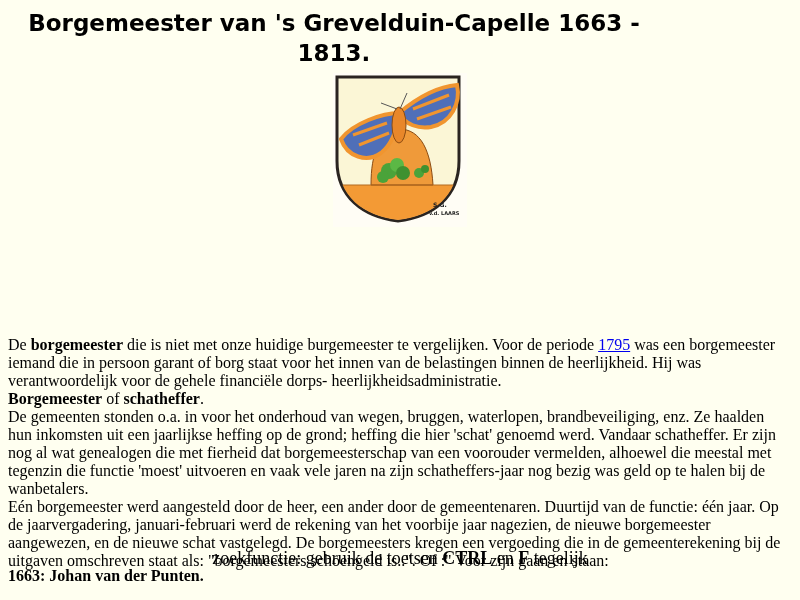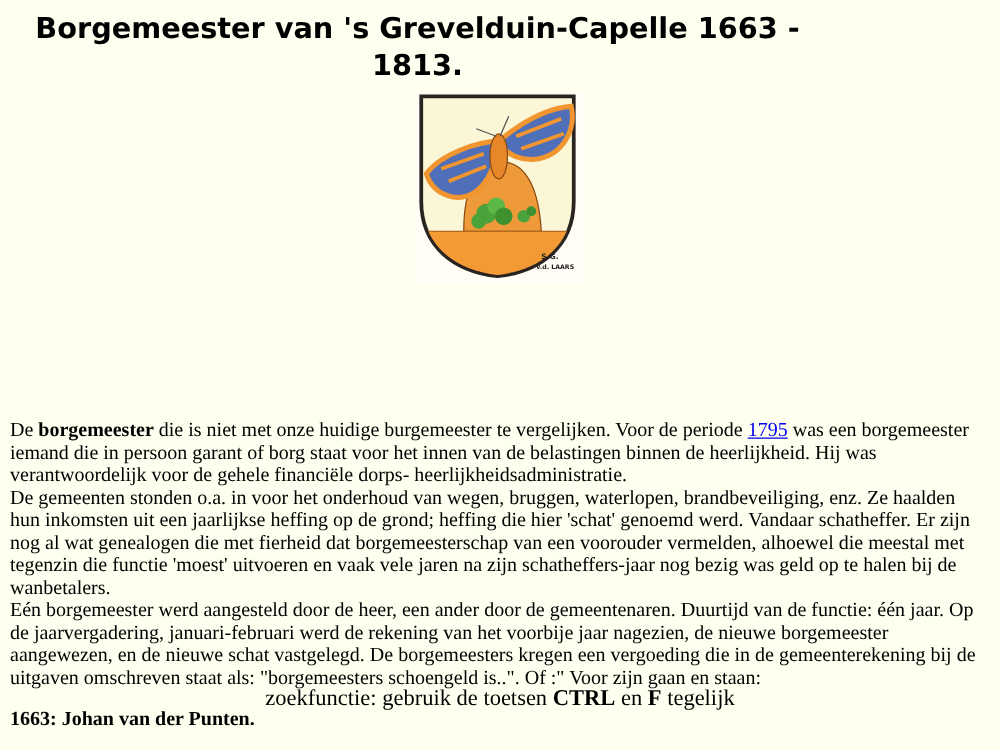--- a/index.html
+++ b/index.html
@@ -75,19 +75,20 @@
     <line x1="64" y1="36" x2="48" y2="30" stroke="#555" stroke-width="1"></line>
     <line x1="67" y1="36" x2="74" y2="20" stroke="#555" stroke-width="1"></line>
 
     <text x="100" y="134" font-family="DejaVu Sans, sans-serif" font-size="6" font-weight="bold" fill="#222">S.G.</text>
     <text x="96" y="142" font-family="DejaVu Sans, sans-serif" font-size="5" font-weight="bold" fill="#222">v.d. LAARS</text>
   </svg>
 </div>
 
 <div class="content">
   <p><span>De </span><b>borgemeester</b><span> die is niet met onze huidige burgemeester te vergelijken. Voor de periode </span><a class="link" href="#">1795</a><span> was een borgemeester iemand die in persoon garant of borg staat voor het innen van de belastingen binnen de heerlijkheid. Hij was verantwoordelijk voor de gehele financiële dorps- heerlijkheidsadministratie.</span></p>
+  <p><b>Borgemeester</b><span> of </span><b>schatheffer</b><span>.</span></p>
   <p>De gemeenten stonden o.a. in voor het onderhoud van wegen, bruggen, waterlopen, brandbeveiliging, enz. Ze haalden hun inkomsten uit een jaarlijkse heffing op de grond; heffing die hier 'schat' genoemd werd. Vandaar schatheffer. Er zijn nog al wat genealogen die met fierheid dat borgemeesterschap van een voorouder vermelden, alhoewel die meestal met tegenzin die functie 'moest' uitvoeren en vaak vele jaren na zijn schatheffers-jaar nog bezig was geld op te halen bij de wanbetalers.</p>
   <p>Eén borgemeester werd aangesteld door de heer, een ander door de gemeentenaren. Duurtijd van de functie: één jaar. Op de jaarvergadering, januari-februari werd de rekening van het voorbije jaar nagezien, de nieuwe borgemeester aangewezen, en de nieuwe schat vastgelegd. De borgemeesters kregen een vergoeding die in de gemeenterekening bij de uitgaven omschreven staat als: "borgemeesters schoengeld is..". Of :" Voor zijn gaan en staan:</p>
 </div>
 
 <div class="search-hint"><span>zoekfunctie: gebruik de toetsen </span><b>CTRL</b><span> en </span><b>F</b><span> tegelijk</span></div>
 
 <div class="entry">1663: Johan van der Punten.</div>
 
 </body></html>

